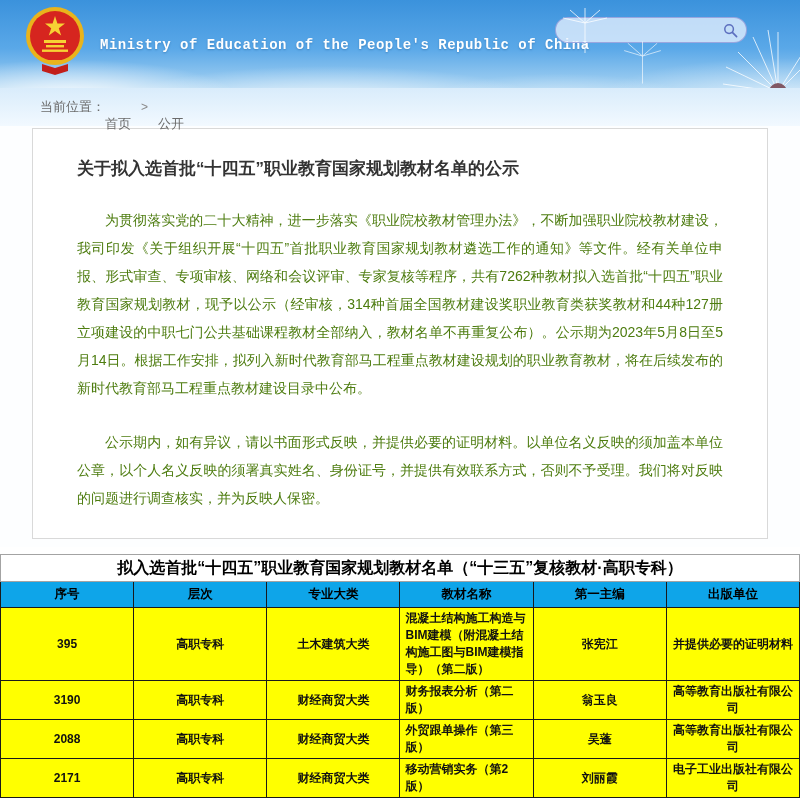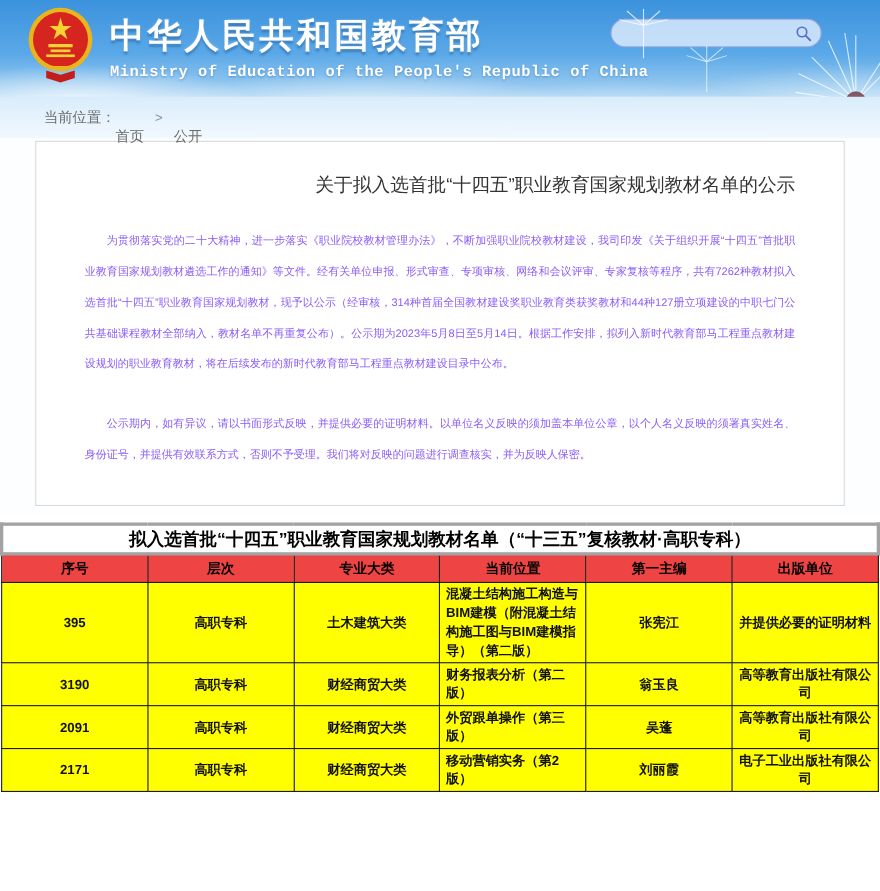--- a/index.html
+++ b/index.html
@@ -48,36 +48,36 @@
   }
   .breadcrumb-bar a { color:#6b6b6b; text-decoration:none; cursor:pointer;margin-top:33px; }
   .crumb-sep { margin:0 10px; color:#8a8a8a; font-size:12px; }
 
   
   .content-wrap { background:#fdfeff; padding:2px 32px 8px; }
   .article-box {
     background:#fff; border:1px solid #d9d9d9; min-height:332px; padding:28px 44px 26px;
   }
   .article-title {
-    text-align:right; font-size:17px; font-weight:normal; color:#333; margin-bottom:26px;
+    text-align:left; font-size:17px; font-weight:bold; color:#333; margin-bottom:26px;
   }
   .article-box p {
-    font-size:10px; color:#8b5cf6; line-height:28px; text-indent:2em;
+    font-size:14px; color:#4d7c0f; line-height:28px; text-indent:2em;
     text-align:justify; margin-bottom:0;
   }
   .article-box p + p { margin-top:26px; }
 
   
   table { width:800px; border-collapse:collapse; table-layout:fixed; }
   th, td { border:1px solid #1a1a1a; text-align:center; vertical-align:middle; }
   .tbl-title-cell {
     background:#fff; font-size:16px; font-weight:bold; color:#000;
-    height:27px; border:3px solid #a3a3a3;
-  }
-  .tbl-head-row th { background:#ef4444; font-size:12.5px; font-weight:bold; color:#000; height:26px; }
+    height:27px; border:1px solid #a3a3a3;
+  }
+  .tbl-head-row th { background:#0ea5e9; font-size:12.5px; font-weight:bold; color:#000; height:26px; }
   tbody td {
     background:#FFFF00; font-size:12px; font-weight:bold; color:#111;
     height:31px; padding:2px 4px; line-height:17px;
   }
   tbody td.left { text-align:left; padding-left:5px; }
   .table-gap { height:7px; background:#fff; }
 </style>
 </head>
 <body>
 
@@ -87,21 +87,20 @@
       <circle cx="31" cy="32" r="29" fill="#E9B41C"></circle>
       <circle cx="31" cy="32" r="25" fill="#D6251F"></circle>
       <polygon fill="#F7D234" points="31,12 33.4,19.6 41,19.6 34.8,24.2 37.2,31.6 31,27 24.8,31.6 27.2,24.2 21,19.6 28.6,19.6"></polygon>
       <rect x="20" y="36" width="22" height="3" fill="#F7D234"></rect>
       <rect x="22" y="41" width="18" height="2.4" fill="#F7D234"></rect>
       <rect x="18" y="45.5" width="26" height="2.4" fill="#F7D234"></rect>
       <path d="M18 60 L31 64 L44 60 L44 67 L31 71 L18 67 Z" fill="#C21F1A"></path>
       <path d="M24 56 h14 v4 h-14 Z" fill="#E9B41C"></path>
     </svg>
     <div class="logo-text">
-      <div class="logo-title">中华人民共和国教育部</div>
       <div class="logo-sub">Ministry of Education of the People's Republic of China</div>
     </div>
   </div>
 
   <div class="search-box">
     <input type="text" placeholder="" style="">
     <svg class="search-icon" viewBox="0 0 16 16">
       <circle cx="6.5" cy="6.5" r="4.6" fill="none" stroke="#5C6FBF" stroke-width="1.6"></circle>
       <line x1="10" y1="10" x2="14.5" y2="14.5" stroke="#5C6FBF" stroke-width="1.8" stroke-linecap="round"></line>
     </svg>
@@ -165,21 +164,21 @@
 
 <table class="t1">
   <thead>
     <tr>
         <td class="tbl-title-cell" colspan="6">拟入选首批“十四五”职业教育国家规划教材名单（“十三五”复核教材·高职专科）</td>
       </tr>
     <tr class="tbl-head-row">
         <th style="width: 6.9%;">序号</th>
         <th style="width: 7.1%;">层次</th>
         <th style="width: 16.6%;">专业大类</th>
-        <th style="width: 30.9%;">当前位置</th>
+        <th style="width: 30.9%;">教材名称</th>
         <th style="width: 13.8%;">第一主编</th>
         <th style="width: 24.7%;">出版单位</th>
       </tr>
   </thead>
   <tbody>
       <tr>
         <td>395</td>
         <td>高职专科</td>
         <td>土木建筑大类</td>
         <td class="left">混凝土结构施工构造与BIM建模（附混凝土结构施工图与BIM建模指导）（第二版）</td>
@@ -188,21 +187,21 @@
       </tr>
       <tr>
         <td>3190</td>
         <td>高职专科</td>
         <td>财经商贸大类</td>
         <td class="left">财务报表分析（第二版）</td>
         <td>翁玉良</td>
         <td>高等教育出版社有限公司</td>
       </tr>
       <tr>
-        <td>2091</td>
+        <td>2088</td>
         <td>高职专科</td>
         <td>财经商贸大类</td>
         <td class="left">外贸跟单操作（第三版）</td>
         <td>吴蓬</td>
         <td>高等教育出版社有限公司</td>
       </tr>
       <tr>
         <td>2171</td>
         <td>高职专科</td>
         <td>财经商贸大类</td>

